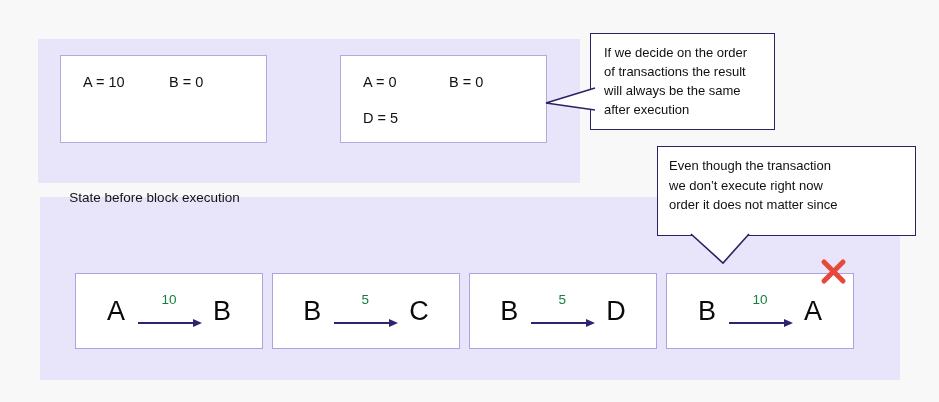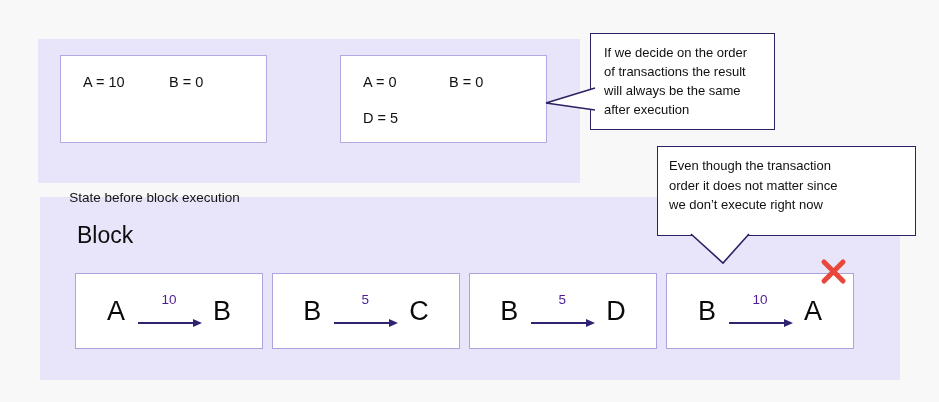--- a/index.html
+++ b/index.html
@@ -30,21 +30,21 @@
 
   .block-title { position:absolute; left:77px; top:222px; font-size:23px; color:#0d0d0d; }
 
   .tx-box { position:absolute; top:273px; width:188px; height:76px; background:#ffffff;
     border:1.5px solid #aba4de; box-sizing:border-box;
     display:flex; align-items:center; justify-content:center; gap:13px; }
   #tx-1 { left:75px; } #tx-2 { left:272px; } #tx-3 { left:469px; } #tx-4 { left:666px; }
 
   .tx-letter { font-size:27px; color:#0a0a0a; }
   .tx-arrow { display:flex; flex-direction:column; align-items:center; transform:translateY(-3px); }
-  .tx-amount { font-size:13.5px; color:#4c1d95; margin-bottom:15px; }
+  .tx-amount { font-size:13.5px; color:#15803d; margin-bottom:15px; }
   .tx-shaft { position:relative; width:62px; height:2px; background:#2e2472; }
   .tx-shaft::after { content:""; position:absolute; right:-2px; top:-3px; width:0; height:0;
     border-left:9px solid #2e2472; border-top:4px solid transparent; border-bottom:4px solid transparent; }
 
   #reject-x { position:absolute; left:818px; top:257px; z-index:7; }
 </style>
 </head>
 <body>
 
 <div class="canvas">
@@ -57,21 +57,20 @@
     <span>B = 0</span>
   </div>
   <div class="caption" id="caption-1">State before block execution</div>
 
   <div class="state-card" id="state-card-2">
     <span>A = 0</span>
     <span>B = 0</span>
     <span>D = 5</span>
   </div>
 
-  <div class="block-title">Block</div>
 
   <div class="tx-box" id="tx-1">
     <span class="tx-letter">A</span>
     <span class="tx-arrow">
       <span class="tx-amount">10</span>
       <span class="tx-shaft"></span>
     </span>
     <span class="tx-letter">B</span>
   </div>
 
@@ -112,20 +111,20 @@
     <div>of transactions the result</div>
     <div>will always be the same</div>
     <div>after execution</div>
   </div>
   <svg class="tail" id="tail-1" width="54" height="28">
     <path d="M 52 3 L 3 18 L 52 25" fill="#ffffff" stroke="#2d2166" stroke-width="1.6"></path>
   </svg>
 
   <div class="callout" id="callout-2">
     <div>Even though the transaction</div>
+    <div>we don’t execute right now</div>
     <div>order it does not matter since</div>
-    <div>we don’t execute right now</div>
   </div>
   <svg class="tail" id="tail-2" width="64" height="34">
     <path d="M 3 1 L 35 30 L 61 1" fill="#ffffff" stroke="#2d2166" stroke-width="1.6"></path>
   </svg>
 
 </div>
 
 </body></html>

